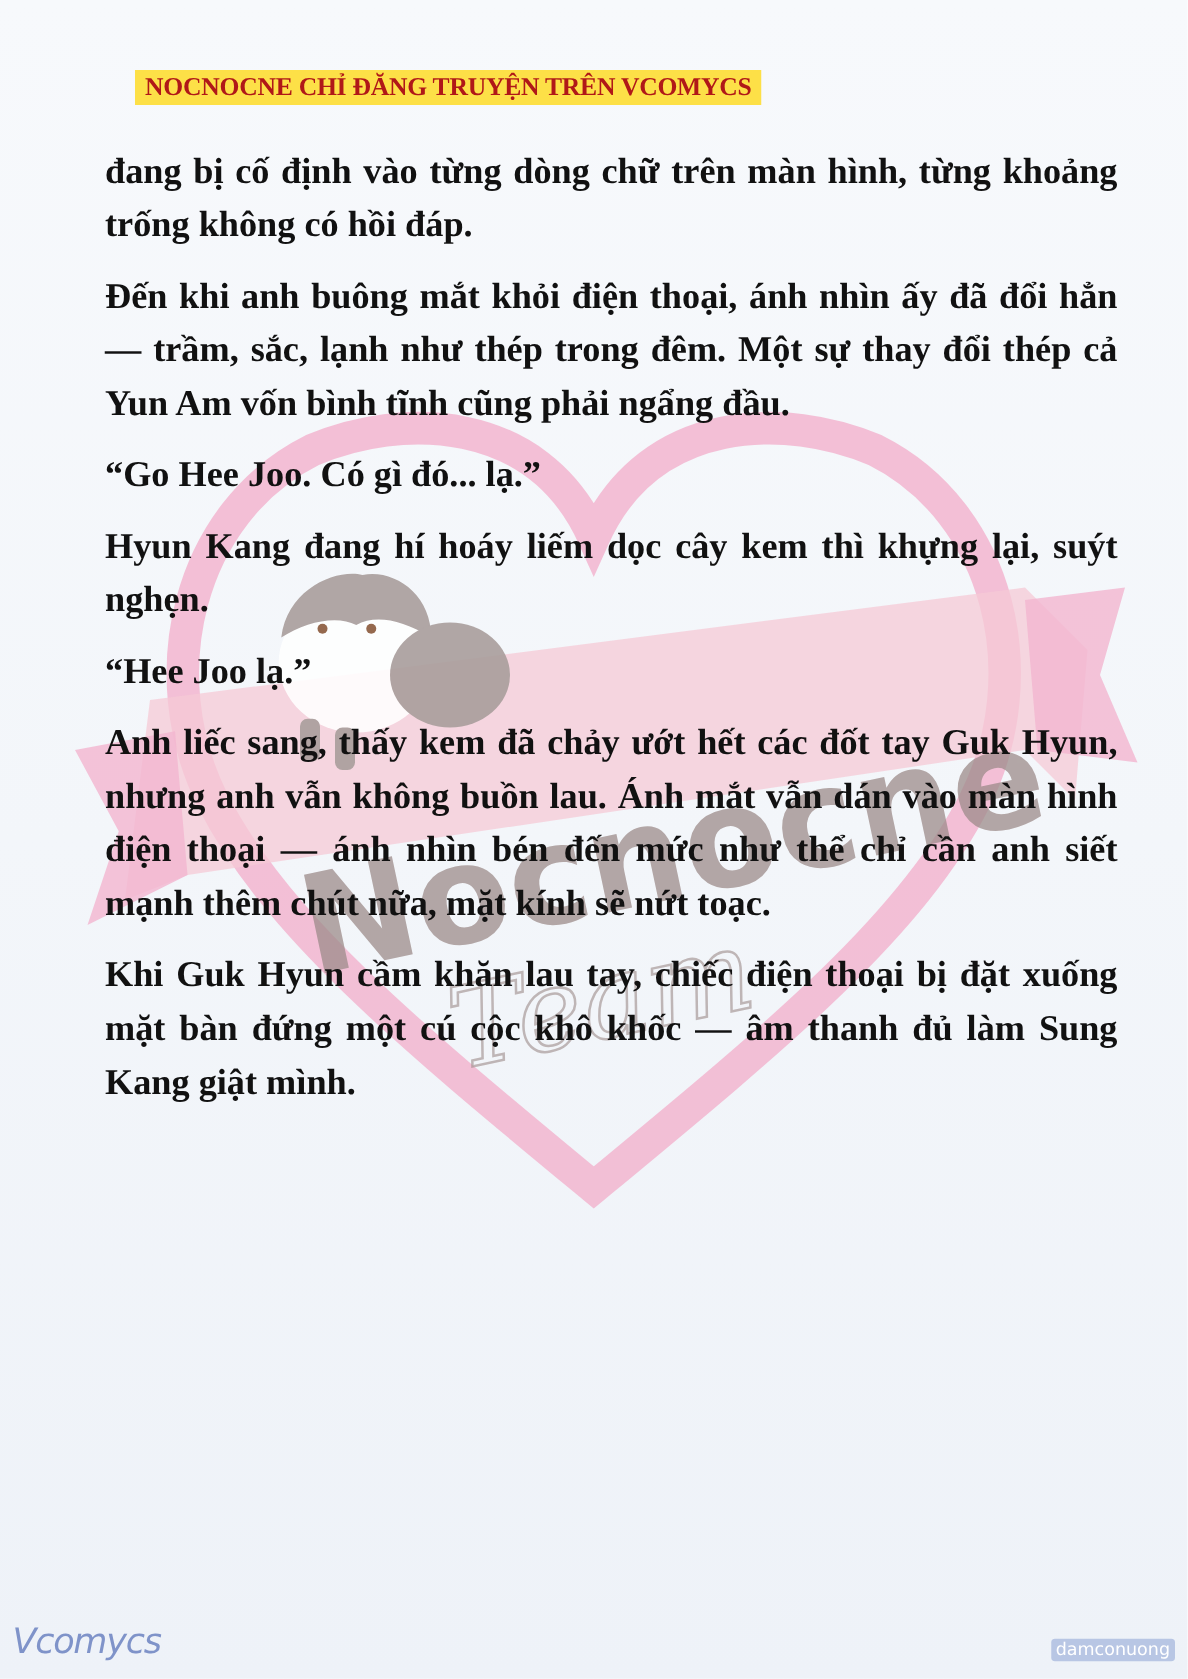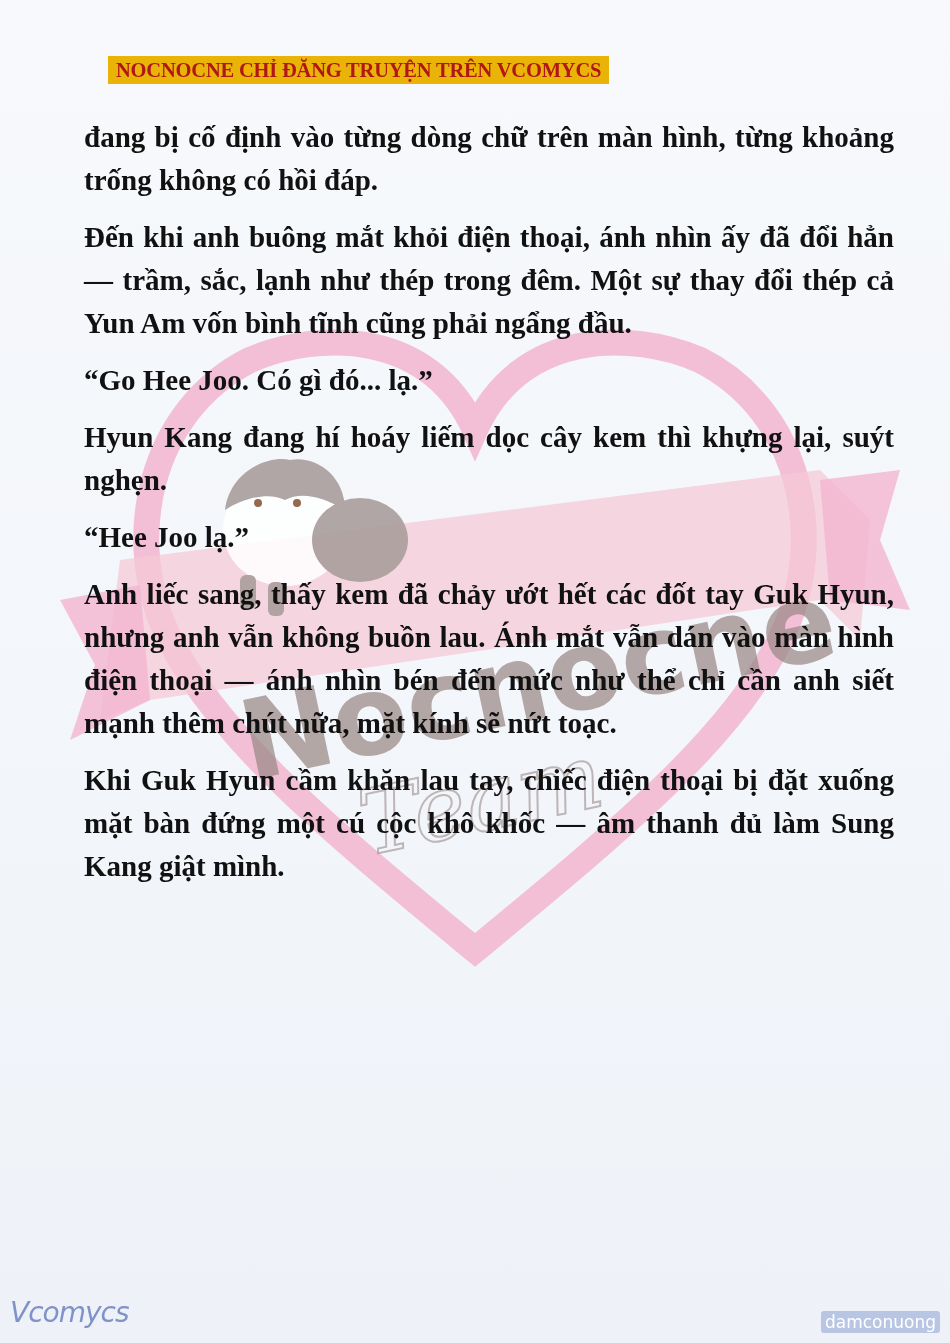--- a/index.html
+++ b/index.html
@@ -4,36 +4,36 @@
   <style>
     html, body { margin: 0; padding: 0; }
     body {
       width: 950px; height: 1343px; overflow: hidden; position: relative;
       background: linear-gradient(180deg, #f7f9fc 0%, #f3f6fa 50%, #eef2f8 100%);
       font-family: "Liberation Serif", "DejaVu Serif", serif;
     }
     .watermark { position: absolute; left: 0; top: 0; width: 950px; height: 1343px; pointer-events: none; }
     .header-banner {
       position: absolute; left: 108px; top: 56px; height: 28px; padding: 0 8px;
-      background: #eab308; color: #b01818; font-weight: bold; font-size: 20.5px;
+      background: #fde047; color: #b01818; font-weight: bold; font-size: 20.5px;
       line-height: 28px; letter-spacing: -0.2px; white-space: nowrap;
     }
     .content {
       position: absolute; left: 72px; top: 116px; width: 810px;
       color: #111; font-size: 29px; line-height: 43px; z-index: 2; margin-left: 12px;
     }
     .para { margin: 0 0 14px 0; text-align: justify; }
     .para.bold { font-weight: bold; }
     .footer-logo {
       position: absolute; left: 10px; top: 1296px; font-family: "DejaVu Sans", sans-serif;
       font-style: italic; font-weight: normal; font-size: 28px; color: #7f93c9; letter-spacing: -1px;
     }
     .footer-tag {
       position: absolute; right: 10px; top: 1311px; font-family: "DejaVu Sans", sans-serif;
-      font-size: 17px; color: #ffffff; background: #b8c6e4; padding: 1px 4px; border-radius: 3px; margin-left: 30px;
+      font-size: 14px; color: #ffffff; background: #b8c6e4; padding: 1px 4px; border-radius: 3px; margin-left: 30px;
     }
   </style>
 </head>
 <body>
 
 <svg class="watermark" viewBox="0 0 950 1343" xmlns="http://www.w3.org/2000/svg">
 
   <path d="M475 430 C430 330 320 330 250 360 C150 410 120 540 170 640 C220 740 330 830 475 950 C620 830 730 740 780 640 C830 540 800 410 700 360 C630 330 520 330 475 430 Z" fill="none" stroke="#f2b5cf" stroke-width="26" opacity="0.85"></path>
 
   <path d="M120 560 L820 470 L870 520 L860 640 L820 600 L150 700 L100 720 Z" fill="#f5c9d6" opacity="0.75"></path>

